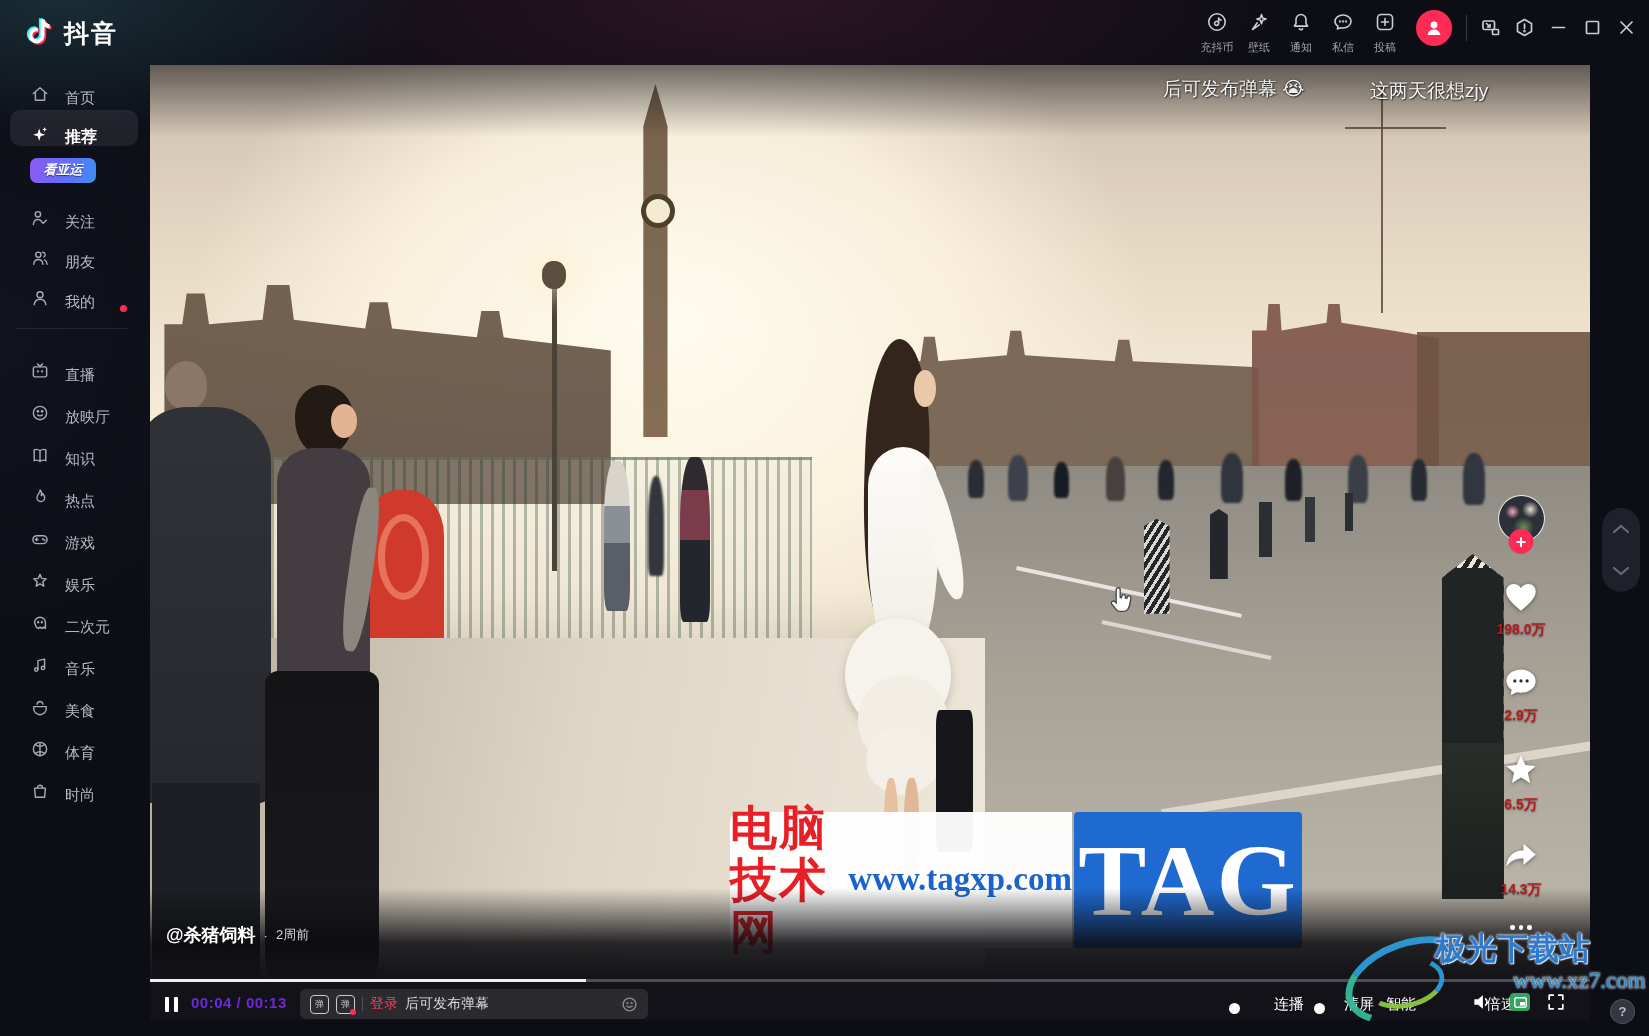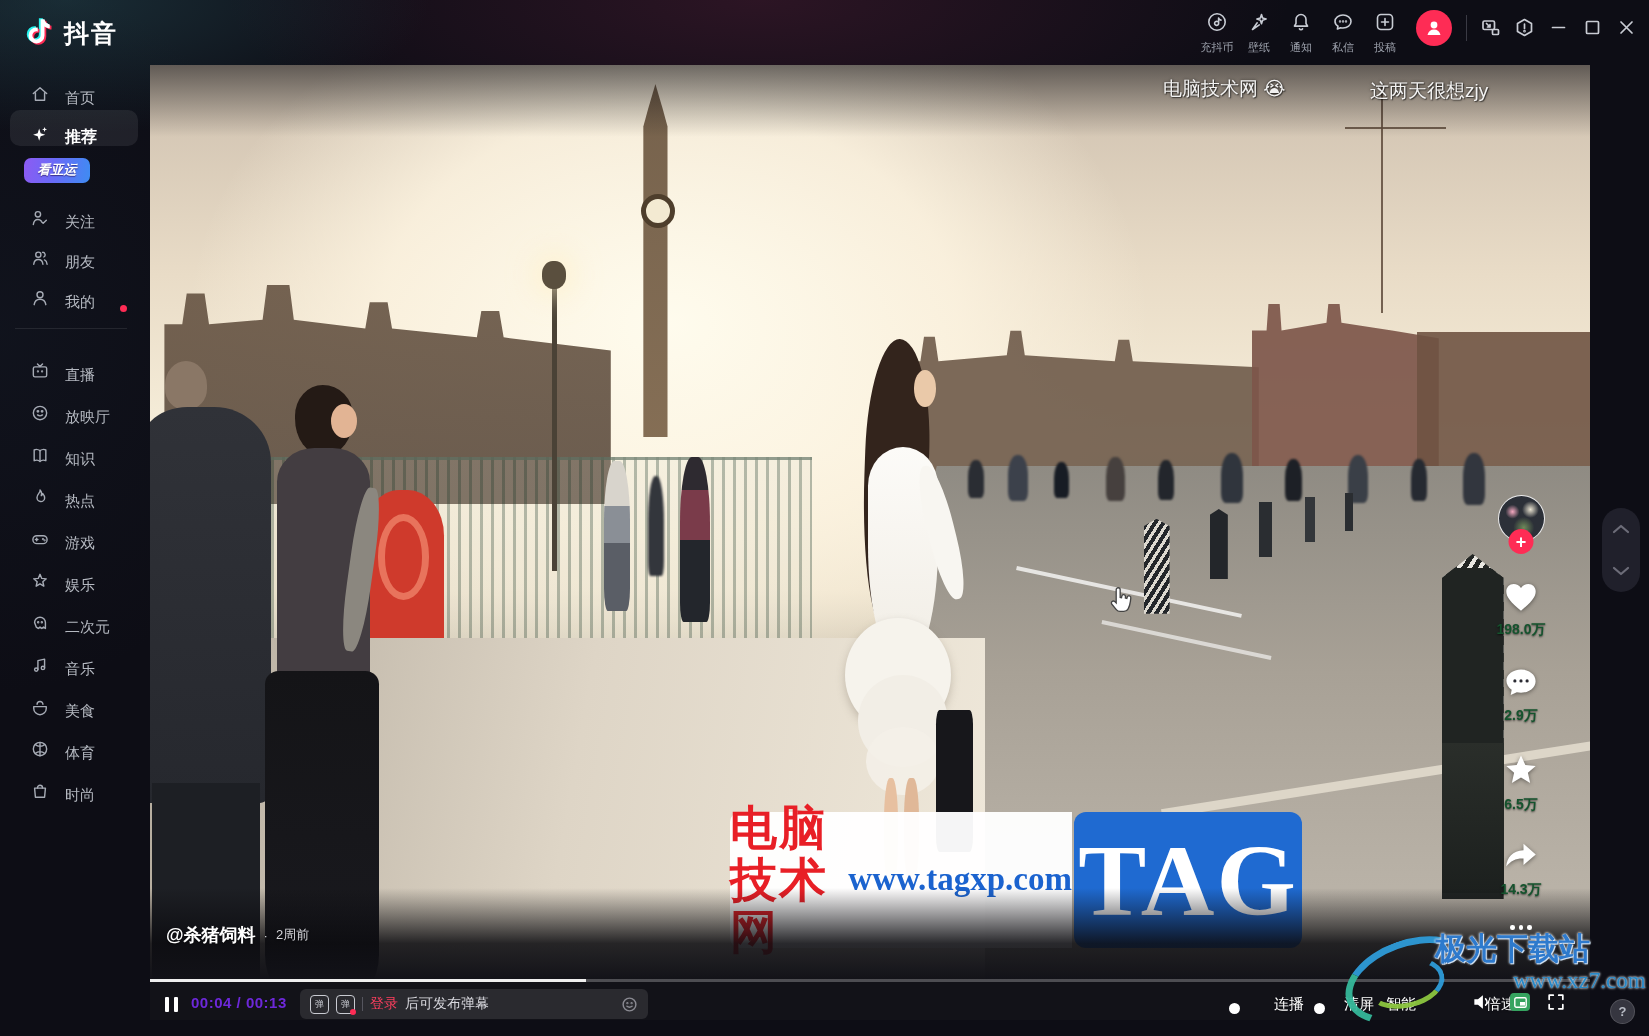--- a/index.html
+++ b/index.html
@@ -27,21 +27,21 @@
   .tb-div{width:1px;height:26px;background:#3a3a44;margin:0 6px 10px 0}
   .win-btn{width:34px;height:34px;display:flex;align-items:center;justify-content:center;margin-bottom:10px;cursor:pointer}
   
   .sidebar{position:absolute;left:0;top:65px;width:150px;bottom:0;padding-top:3px}
   .side-item{height:40px;display:flex;align-items:flex-end;padding-left:30px;gap:15px;cursor:pointer;position:relative}
   .side-item .si-label{font-size:15px;color:#b5b9c1}
   .side-item.active::before{content:"";position:absolute;left:10px;right:12px;top:2px;bottom:2px;border-radius:10px;background:rgba(255,255,255,.08)}
   .side-item.active .si-label{color:#fff;font-weight:bold;font-size:16px}
   .side-item>*{position:relative}
   .cat .side-item{height:42px}
-  .badge-row{height:44px;display:flex;align-items:center;padding-left:24px}
+  .badge-row{height:44px;display:flex;align-items:center;padding-left:30px}
   .yy-badge{width:66px;height:25px;border-radius:7px;background:linear-gradient(100deg,#8d5bf2 0%,#6a6af8 45%,#3e8cf2 100%);
     display:flex;align-items:center;justify-content:center;font-size:13px;font-style:italic;font-weight:bold;color:#fff;
     text-shadow:0 1px 1px rgba(40,20,90,.7);cursor:pointer}
   .side-div{height:1px;background:rgba(255,255,255,.09);margin:16px 15px 14px 15px;width:112px}
   .reddot{width:7px;height:7px;border-radius:50%;background:#fe2c55;margin-left:10px}
   
   .vf{position:absolute;left:150px;top:65px;width:1440px;height:955px;overflow:hidden;background:#d8cdbb}
   .scene{position:absolute;inset:0}
   .scene div{position:absolute}
   .sky{inset:0;background:
@@ -53,21 +53,21 @@
   .dm{position:absolute;font-size:19px;color:rgba(255,255,255,.93);text-shadow:0 0 3px rgba(0,0,0,.65),1px 1px 1px rgba(0,0,0,.5);white-space:nowrap}
   
   .rail{position:absolute;left:1340px;top:430px;width:62px;display:flex;flex-direction:column;align-items:center}
   .rail-av{position:relative;width:47px;height:47px;margin-bottom:38px}
   .rail-av .pic{width:47px;height:47px;border-radius:50%;border:1.5px solid rgba(255,255,255,.9);box-sizing:border-box;
     background:radial-gradient(10px 10px at 30% 35%,#f4a8c0,transparent 70%),radial-gradient(12px 12px at 70% 30%,#e8e2d0,transparent 70%),
     radial-gradient(14px 14px at 55% 70%,#6f8a5a,transparent 75%),#2c3038}
   .rail-plus{position:absolute;left:50%;bottom:-12px;transform:translateX(-50%);width:25px;height:25px;border-radius:50%;
     background:#fe2c55;color:#fff;font-size:18px;font-weight:bold;display:flex;align-items:center;justify-content:center;line-height:1;cursor:pointer}
   .rail-ic{filter:drop-shadow(0 1px 2px rgba(0,0,0,.45));cursor:pointer}
-  .rail-cnt{margin-top:4px;font-size:14px;font-weight:bold;color:#14532d;text-shadow:0 1px 2px rgba(0,0,0,.6)}
+  .rail-cnt{margin-top:4px;font-size:14px;font-weight:bold;color:#b91c1c;text-shadow:0 1px 2px rgba(0,0,0,.6)}
   .mt28{margin-top:28px}
   .dots{margin-top:26px;display:flex;gap:4px;cursor:pointer}
   .dots i{width:4.5px;height:4.5px;border-radius:50%;background:#fff;display:block}
   
   .author{position:absolute;left:16px;top:858px;display:flex;align-items:center;gap:8px;text-shadow:0 1px 2px rgba(0,0,0,.6)}
   .author .nm{font-size:18px;font-weight:bold;color:#fff;cursor:pointer}
   .author .sep{font-size:13px;color:#d5d5da}
   .author .tm{font-size:13px;color:#d5d5da}
   
   .prog{position:absolute;left:0;right:0;top:914px;height:3px;background:rgba(255,255,255,.25);cursor:pointer}
@@ -90,21 +90,21 @@
   .tgl.off{background:rgba(160,160,170,.55)}.tgl.off .knob{left:2px}
   .ctl-lbl{top:13px;font-size:15px;color:#fff;cursor:pointer;text-shadow:0 1px 2px rgba(0,0,0,.4)}
   .icon-btn{cursor:pointer}
   .pipg{left:1360px;top:11px;width:20px;height:18px;border-radius:4px;background:#35a35f;display:flex;align-items:center;justify-content:center}
   
   .tagwm{position:absolute;left:580px;top:747px;display:flex}
   .tag-left{width:342px;height:136px;background:rgba(255,255,255,.96);border-radius:10px 0 0 10px;
     display:flex;flex-direction:row;align-items:center;justify-content:center}
   .tag-cn{font-size:47px;font-weight:bold;color:#e81f26;letter-spacing:2px;line-height:1.1}
   .tag-url{font-family:"Liberation Serif","DejaVu Serif",serif;font-size:33px;font-weight:bold;color:#1b63cf;line-height:1.2}
-  .tag-right{width:228px;height:136px;background:#1f6ad1;border-radius:12px;margin-left:2px;
+  .tag-right{width:228px;height:136px;background:#1f6ad1;border-radius:4px;margin-left:2px;
     display:flex;align-items:center;justify-content:center}
   .tag-big{font-family:"Liberation Serif","DejaVu Serif",serif;font-size:102px;font-weight:bold;color:#fff;letter-spacing:2px}
   
   .nav-pill{position:absolute;left:1602px;top:508px;width:38px;height:84px;border-radius:19px;background:#20202b;
     display:flex;flex-direction:column;align-items:center;justify-content:space-around}
   .chev{cursor:pointer;display:flex}
   .help{position:absolute;left:1610px;top:999px;width:23px;height:23px;border-radius:50%;background:rgba(62,62,72,.85);
     border:1px solid rgba(255,255,255,.14);color:#b9bdc6;font-size:13px;font-weight:bold;display:flex;align-items:center;justify-content:center;cursor:pointer}
   
   .xz7{position:absolute;left:1335px;top:922px;width:314px;height:100px;pointer-events:none;opacity:.95}
@@ -431,21 +431,21 @@
         <span class="tag-url">www.tagxp.com</span>
       </div>
       <div class="tag-right">
         <span class="tag-big">TAG</span>
       </div>
     </div>
 
     <div class="grad-top"></div>
     <div class="grad-bottom"></div>
 
-    <span class="dm" style="left:1013px;top:11px">电脑技术网 😭</span>
+    <span class="dm" style="left:1013px;top:11px">后可发布弹幕 😭</span>
     <span class="dm" style="left:1220px;top:13px">这两天很想zjy</span>
 
     <div class="rail">
       <div class="rail-av">
         <div class="pic"></div>
         <div class="rail-plus">+</div>
       </div>
       <span class="rail-ic">
         <svg width="36" height="33" viewBox="0 0 24 22">
             <path d="M12 20.5C5.2 15 2.2 11.2 2.2 7.6 2.2 4.8 4.4 2.7 7.1 2.7c1.9 0 3.8 1 4.9 2.7 1.1-1.7 3-2.7 4.9-2.7 2.7 0 4.9 2.1 4.9 4.9 0 3.6-3 7.4-9.8 12.9z" fill="#fff"></path>

